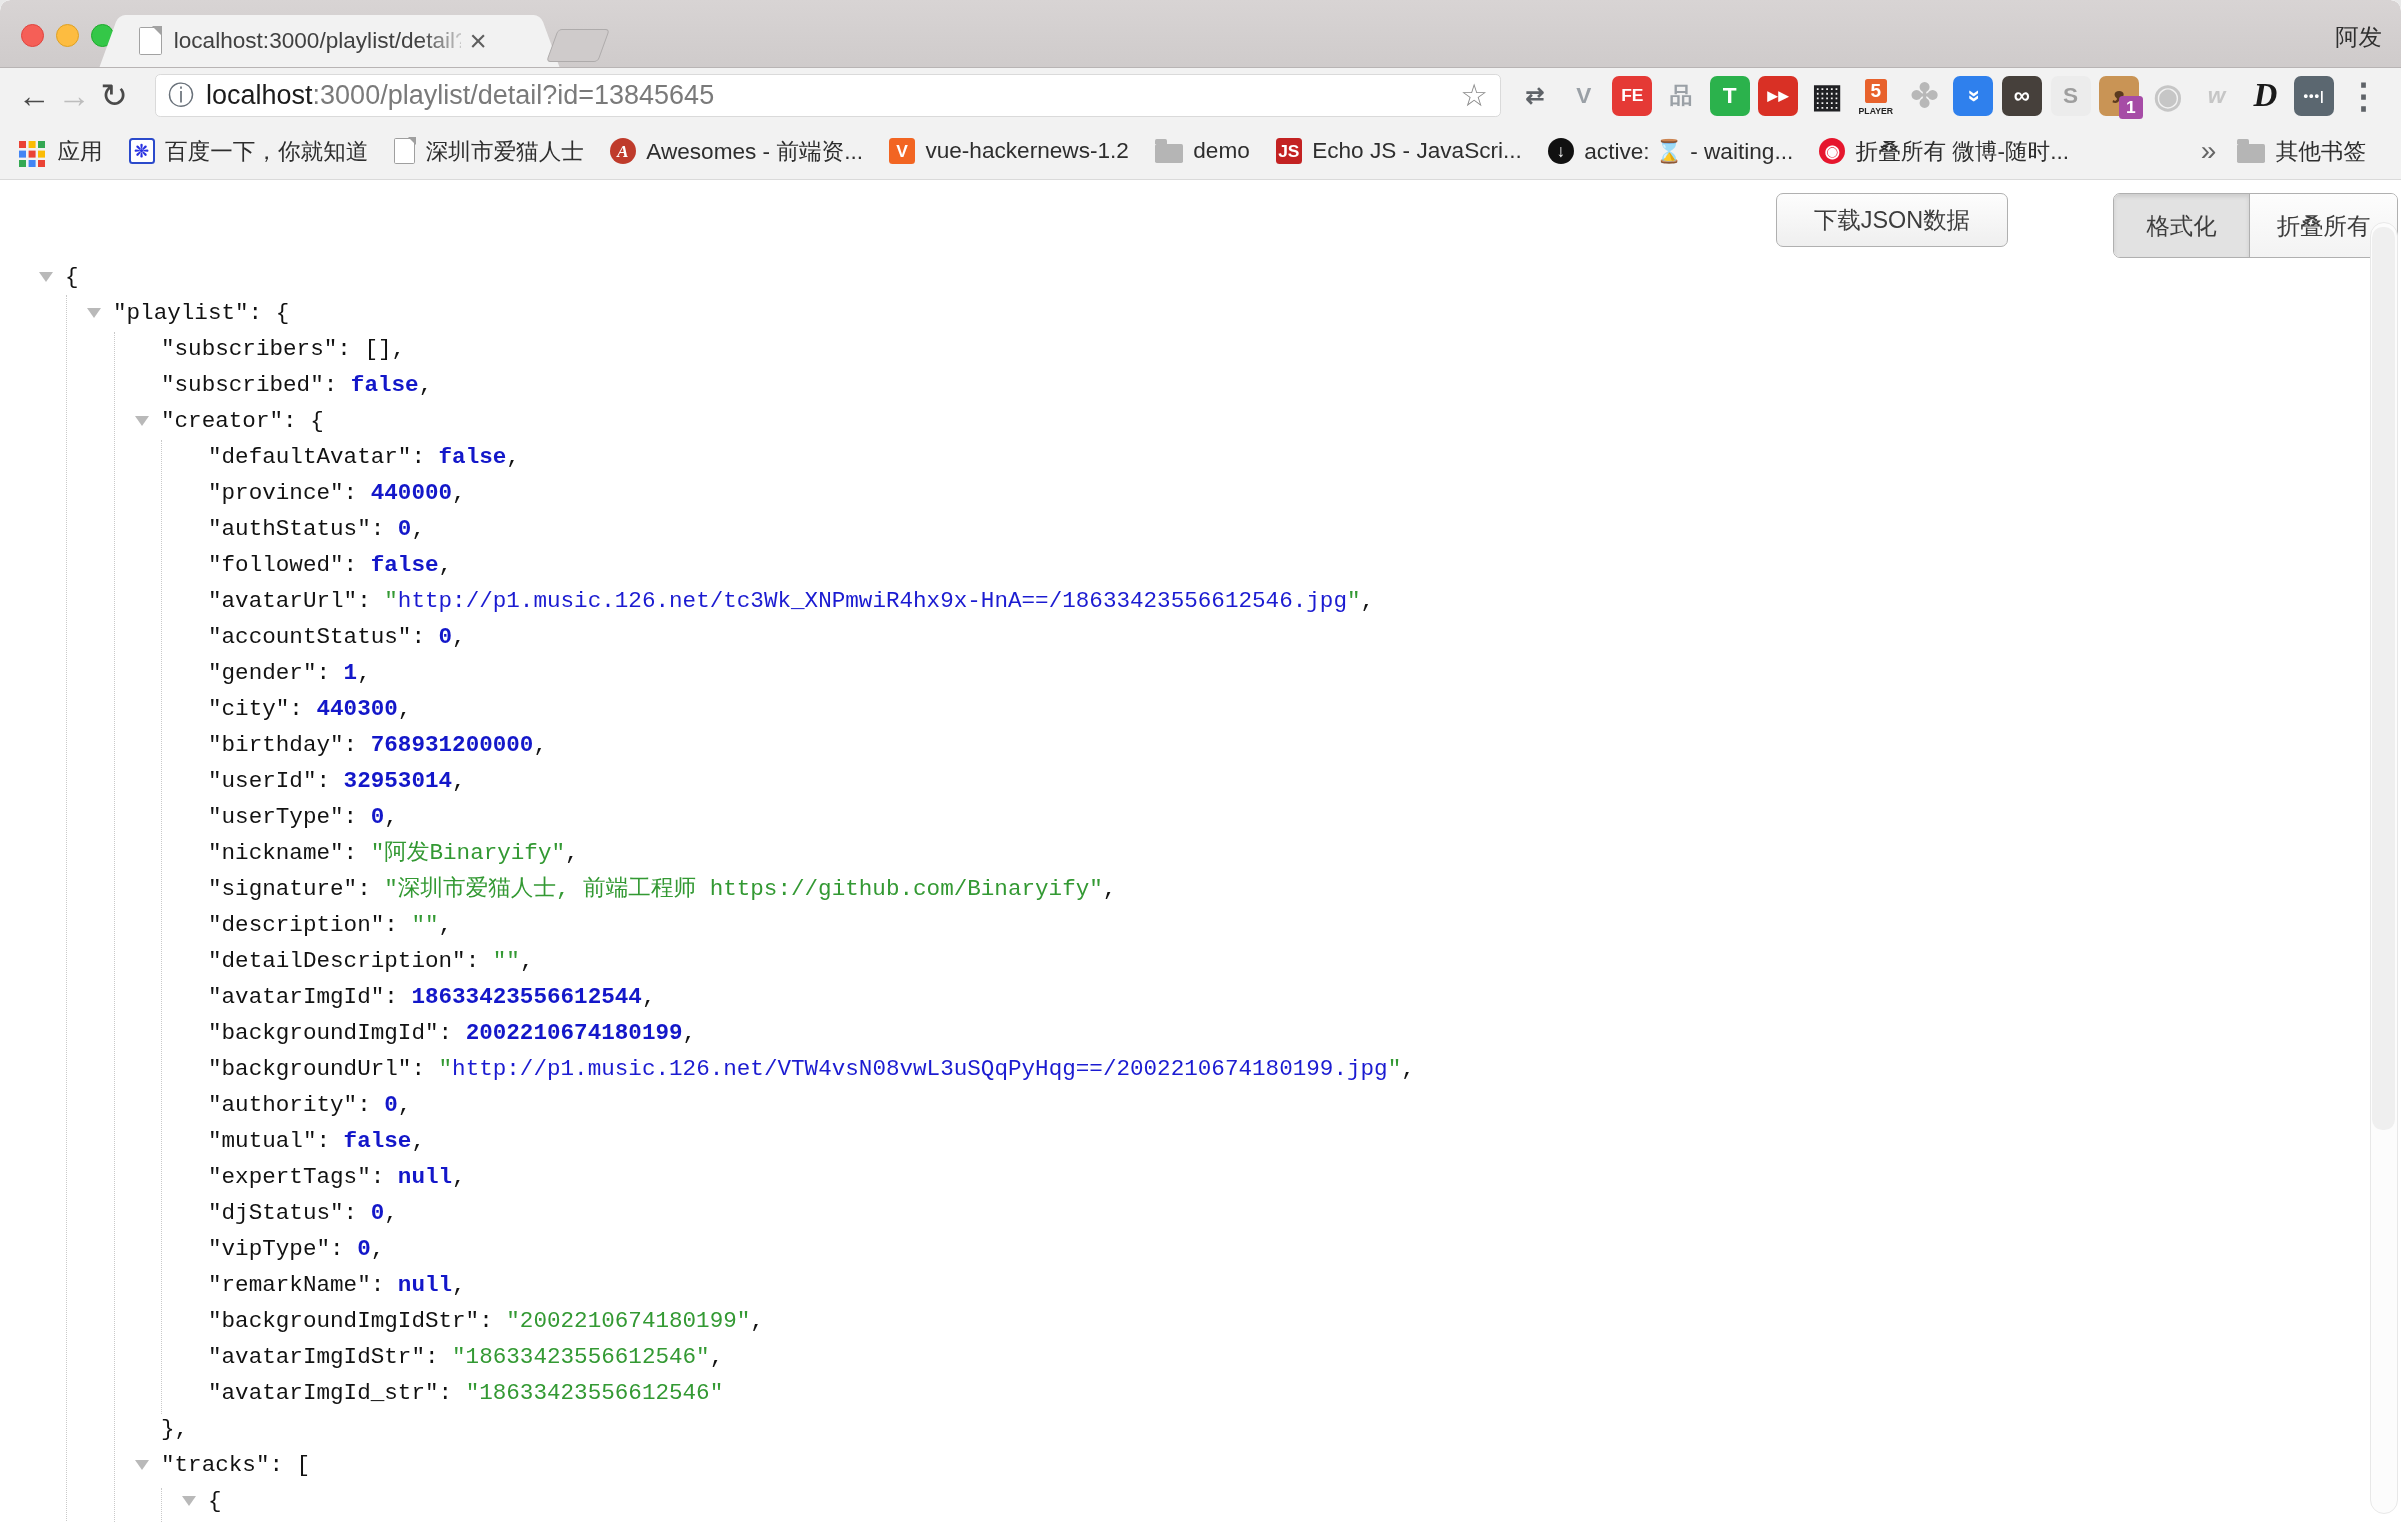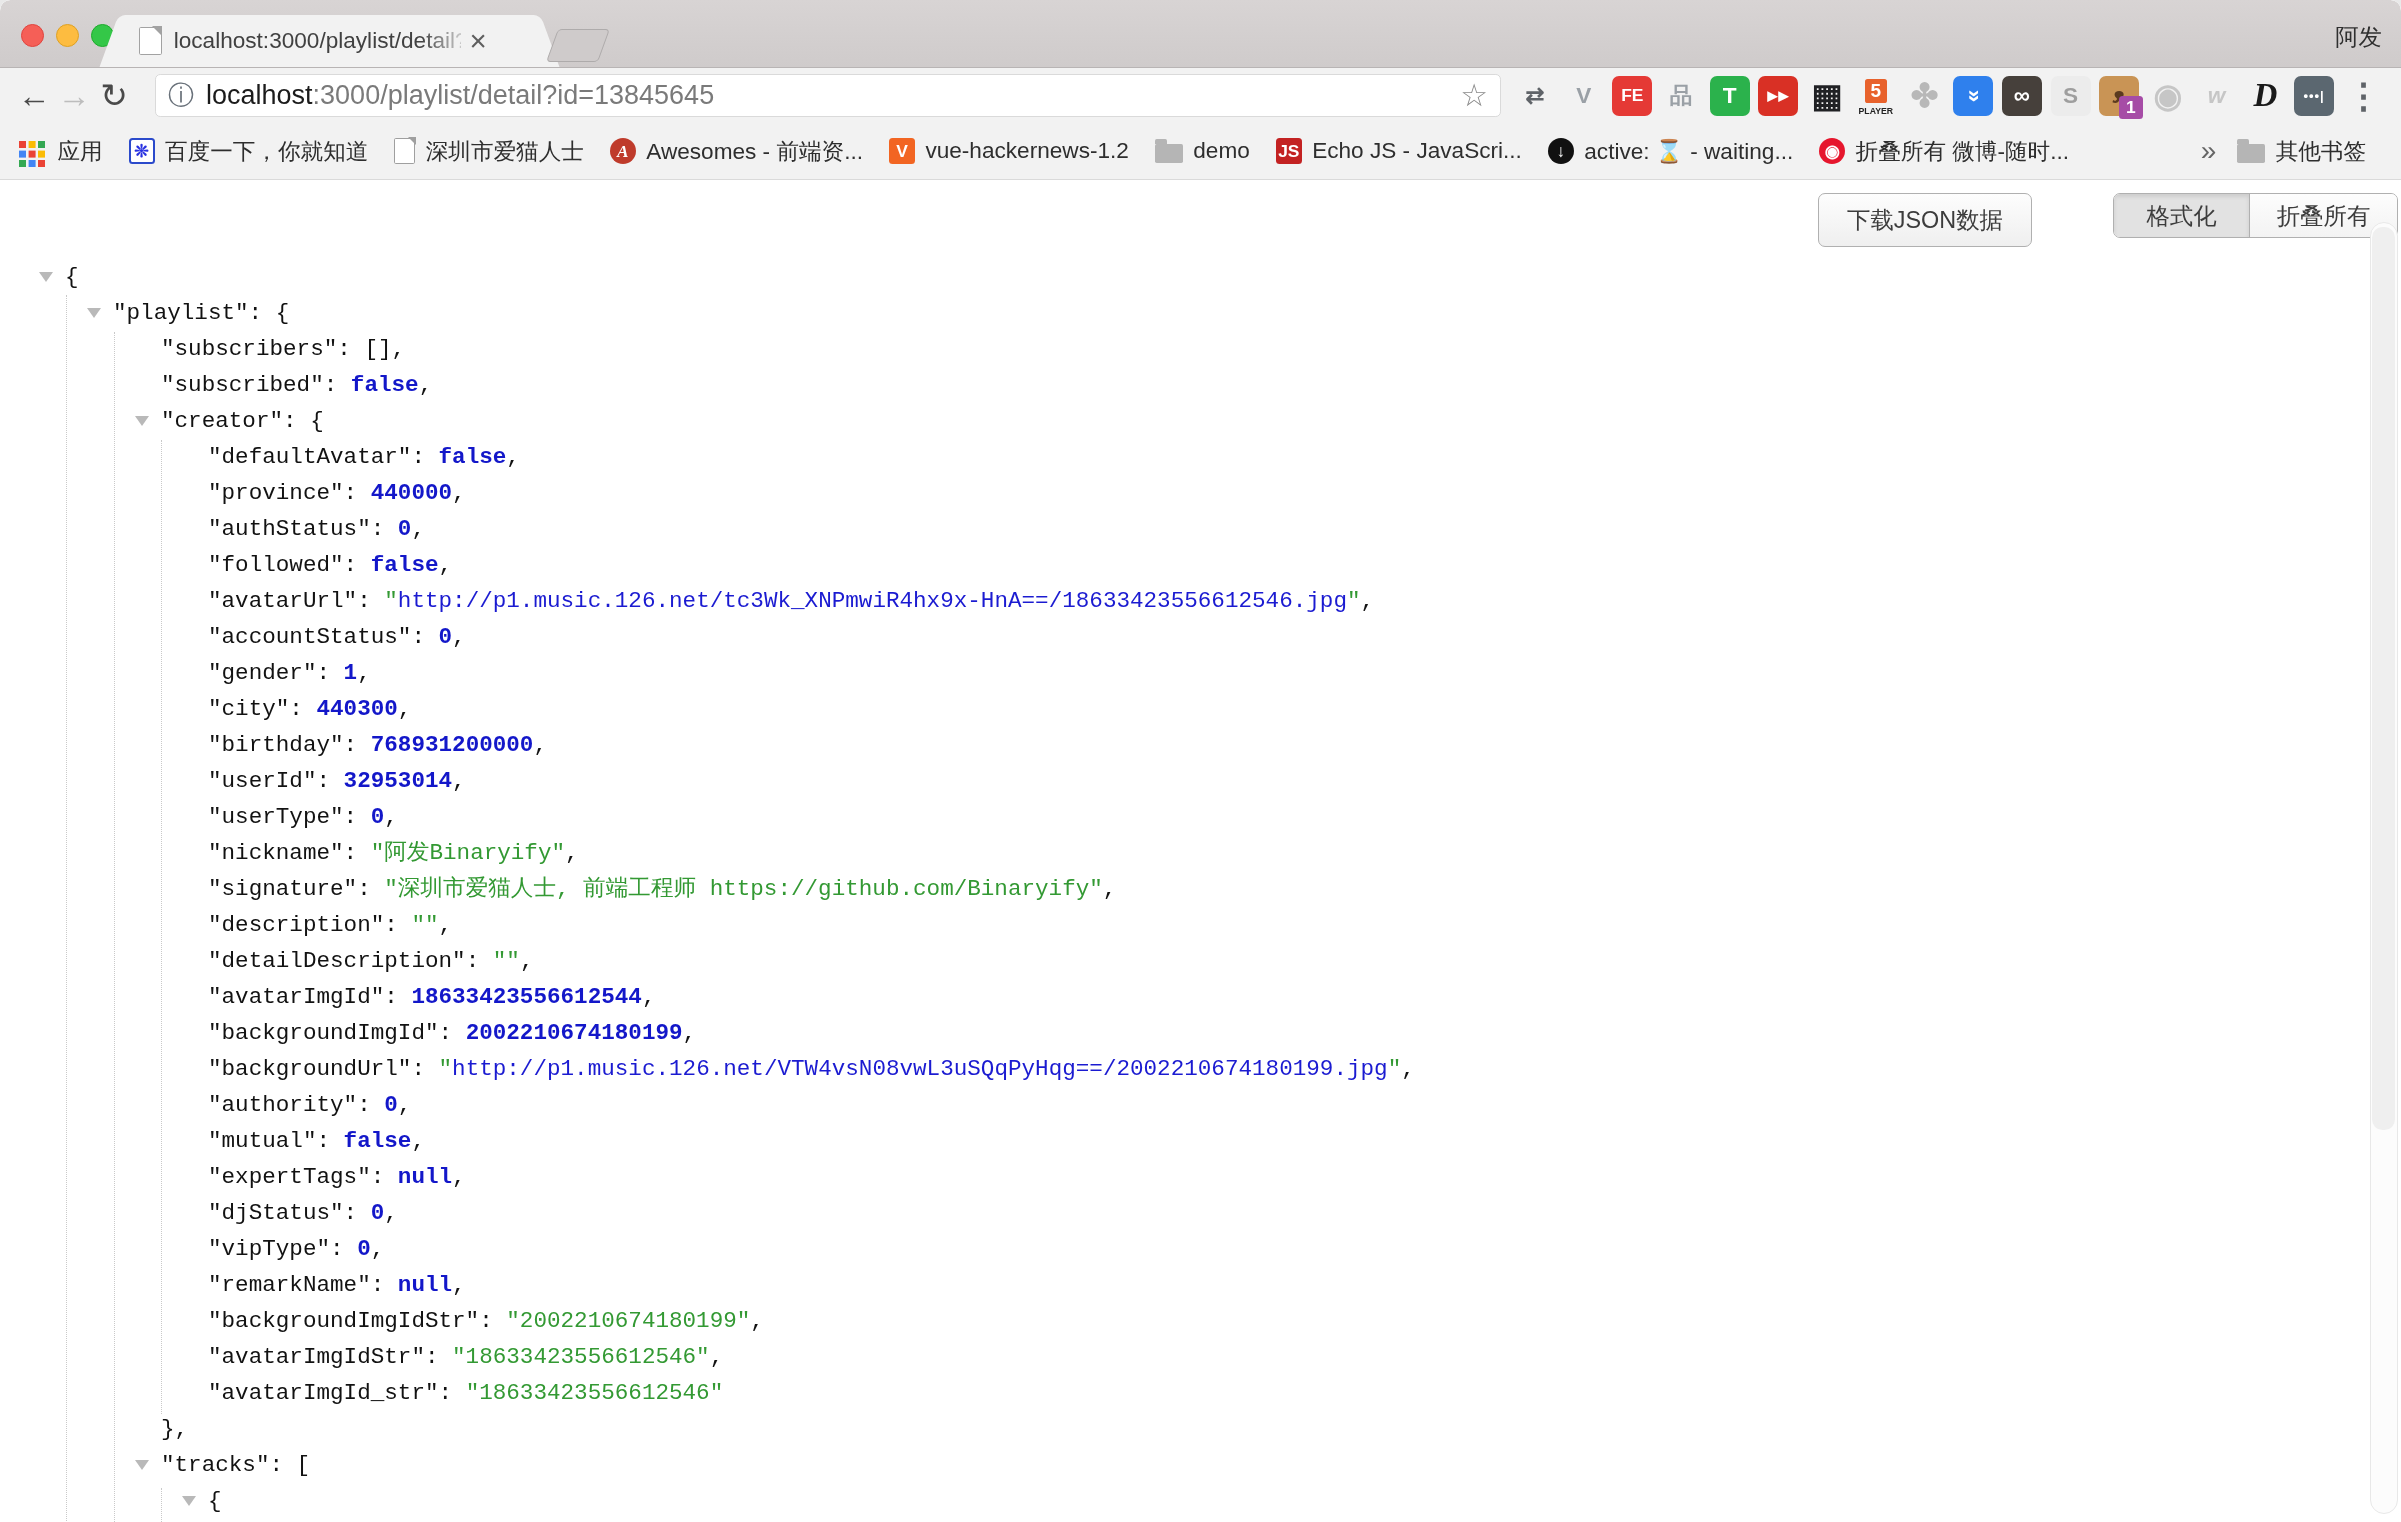--- a/index.html
+++ b/index.html
@@ -54,22 +54,22 @@
   .bm-folder{width:28px;height:19px;background:#b5b5b5;border-radius:1.7px;position:relative;margin-top:5.2px}
   .bm-folder::before{content:"";position:absolute;left:0;top:-5.2px;width:12px;height:5.2px;background:#b5b5b5;border-radius:1.7px 1.7px 0 0}
   .bm-badge{width:26px;height:26px;display:flex;align-items:center;justify-content:center;font-weight:700;font-size:17.4px;border-radius:3.5px;box-sizing:border-box}
   .bm-badge.circle{border-radius:50%}
   .bm-right{margin-left:auto;display:flex;align-items:center;gap:21px}
   .overflow-chevron{font-size:28px;color:#666}
 
   
   .content{position:relative;height:1344px;background:#fff}
   .btn{position:absolute;top:13px;height:54px;border:1.7px solid #b0b0b0;border-radius:7px;background:linear-gradient(#fdfdfd,#efefef);font-size:23.4px;color:#3c3c3c;display:flex;align-items:center;justify-content:center;box-sizing:border-box}
-  .btn-download{left:1818px;width:214px}
-  .seg{position:absolute;left:2113px;top:13px;width:285px;height:45px;border:1.7px solid #b0b0b0;border-radius:7px;display:flex;overflow:hidden;box-sizing:border-box;font-size:23.4px;color:#3c3c3c}
+  .btn-download{left:1776px;width:232px}
+  .seg{position:absolute;left:2113px;top:13px;width:285px;height:65px;border:1.7px solid #b0b0b0;border-radius:7px;display:flex;overflow:hidden;box-sizing:border-box;font-size:23.4px;color:#3c3c3c}
   .seg-item{display:flex;align-items:center;justify-content:center;height:100%}
   .seg-format{width:135px;background:#e2e2e2;box-shadow:inset 0 2.6px 4.3px rgba(0,0,0,.10);border-right:1.7px solid #b0b0b0}
   .seg-collapse{flex:1;background:linear-gradient(#fdfdfd,#f3f3f3)}
 
   .jtree{position:absolute;left:0;top:0;right:38px;padding-top:79px;font-family:"Liberation Mono","DejaVu Sans Mono",monospace;font-size:22.6px;line-height:36px;color:#121212}
   .jrow{position:relative;height:36px;white-space:nowrap}
   .tri{position:absolute;top:13px;width:0;height:0;border-left:7px solid transparent;border-right:7px solid transparent;border-top:10.4px solid #b9b9b9}
   .t-k,.t-p{color:#121212}
   .t-n{color:#1317c9;font-weight:700}
   .t-s{color:#339933}

